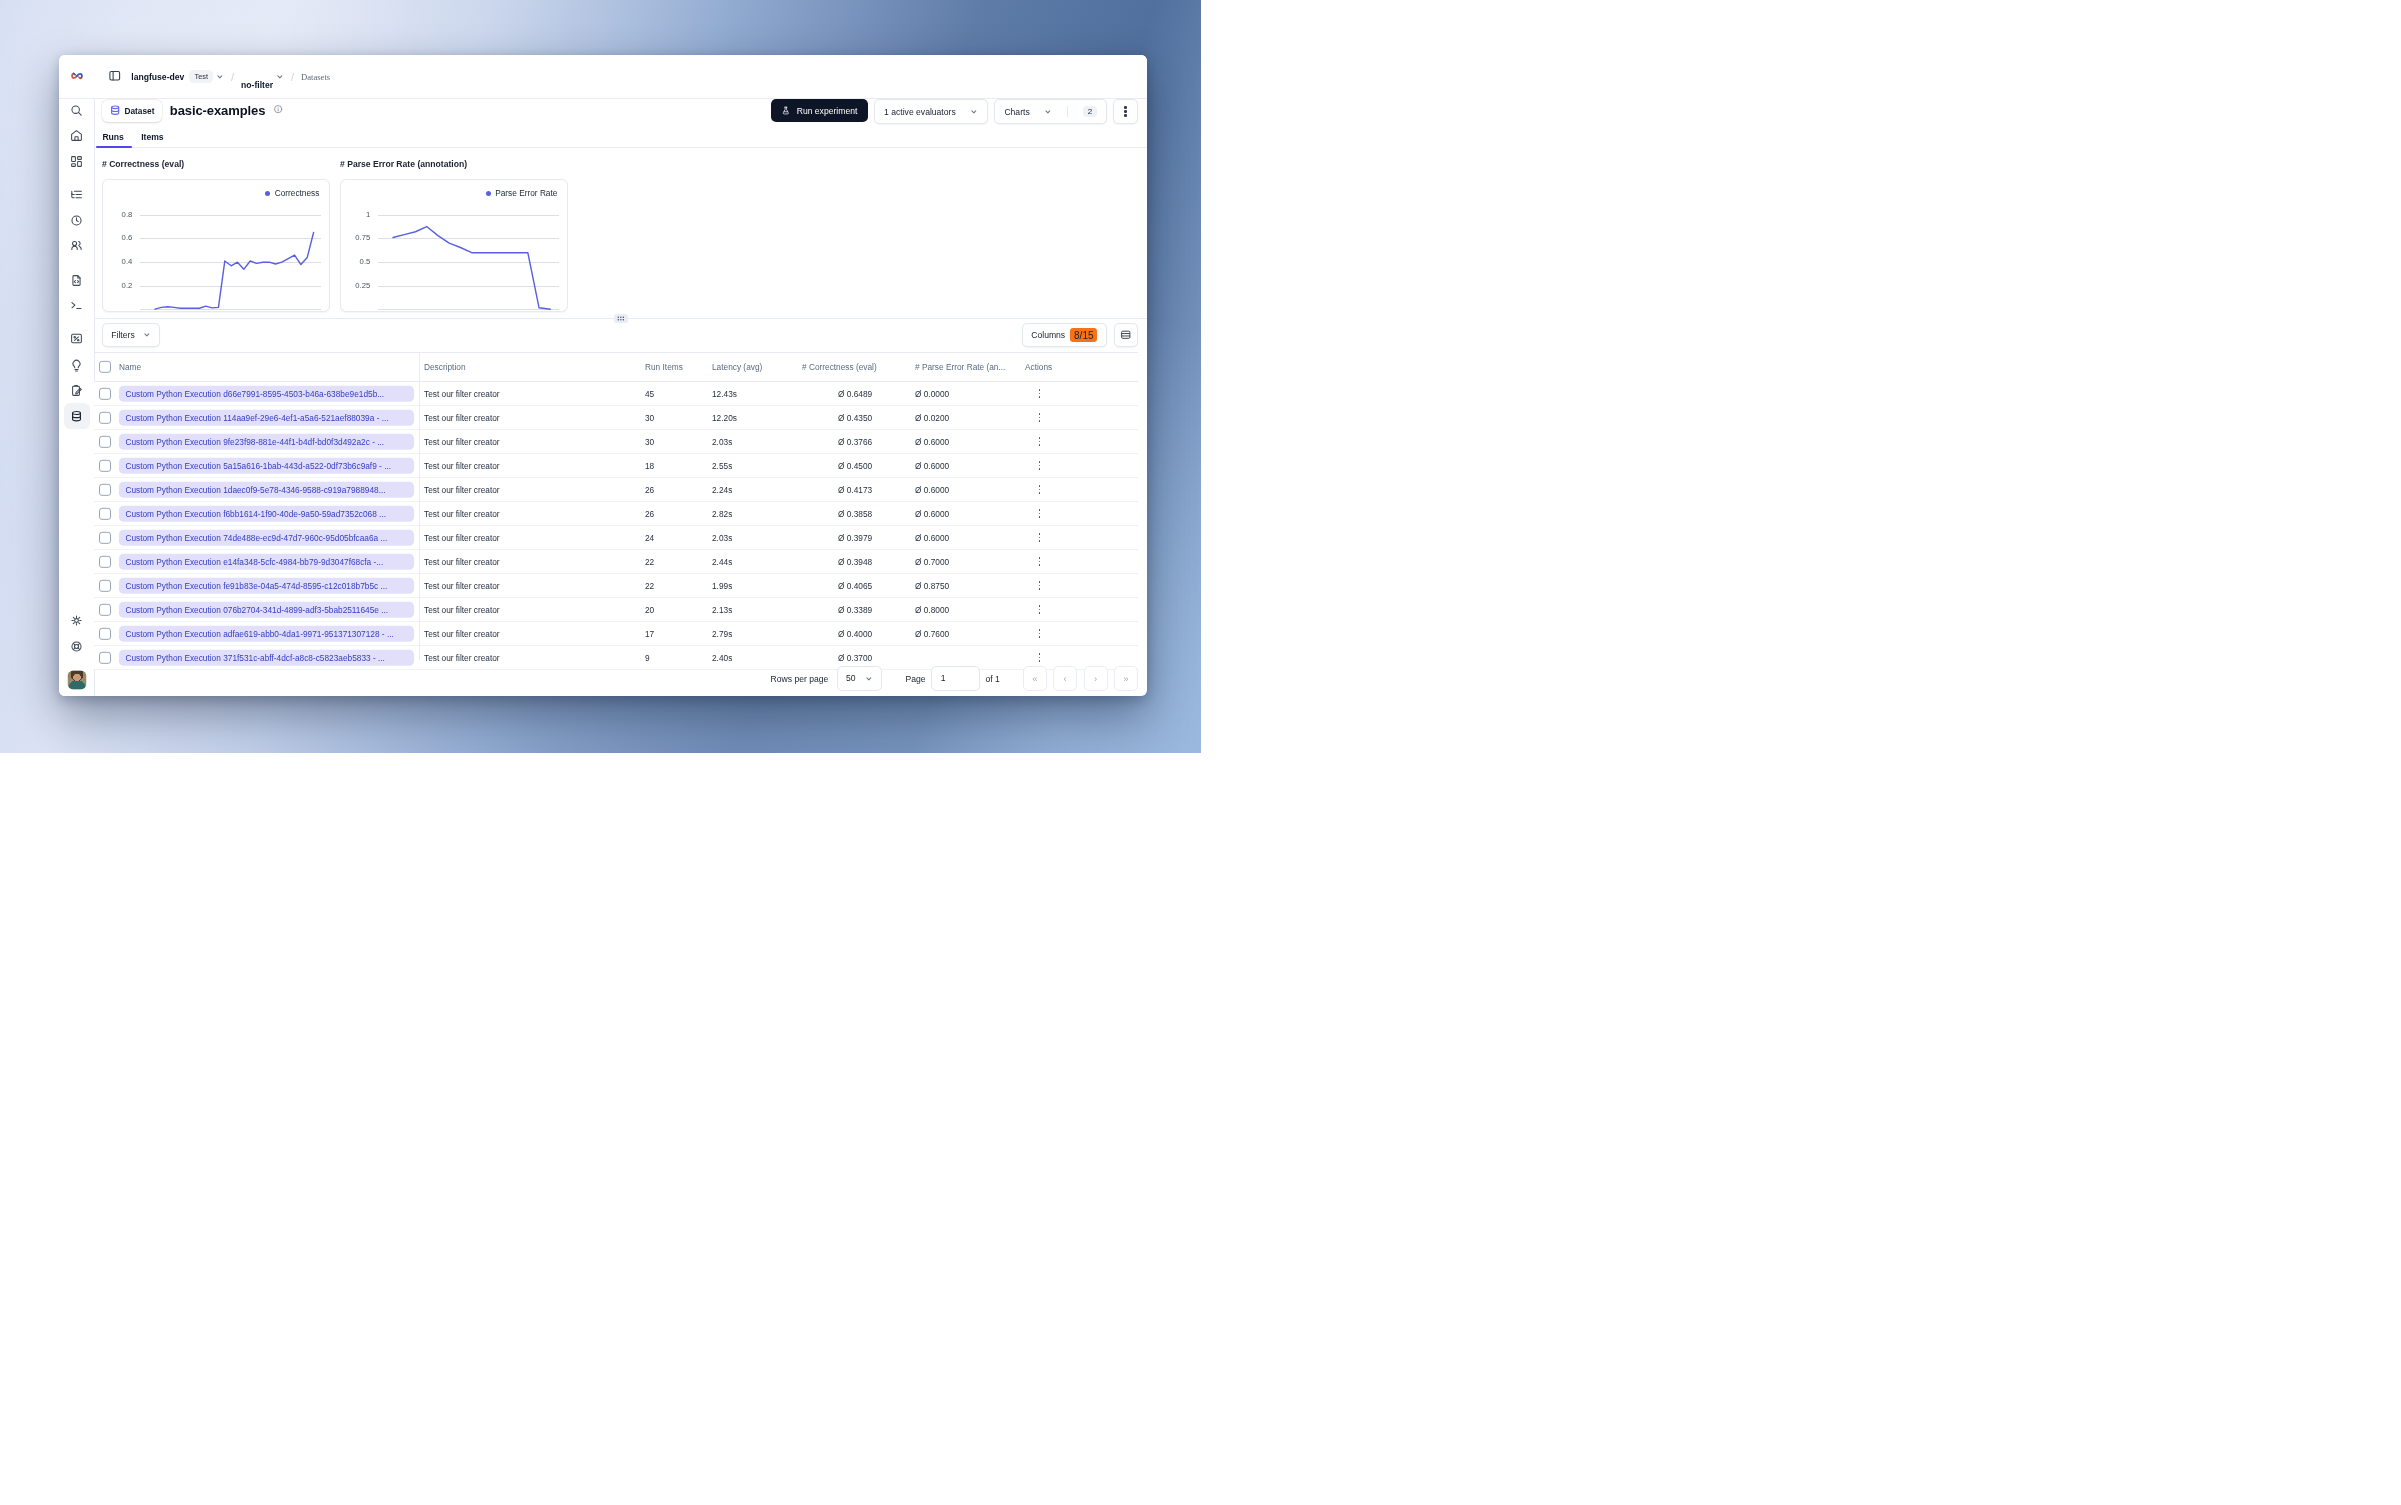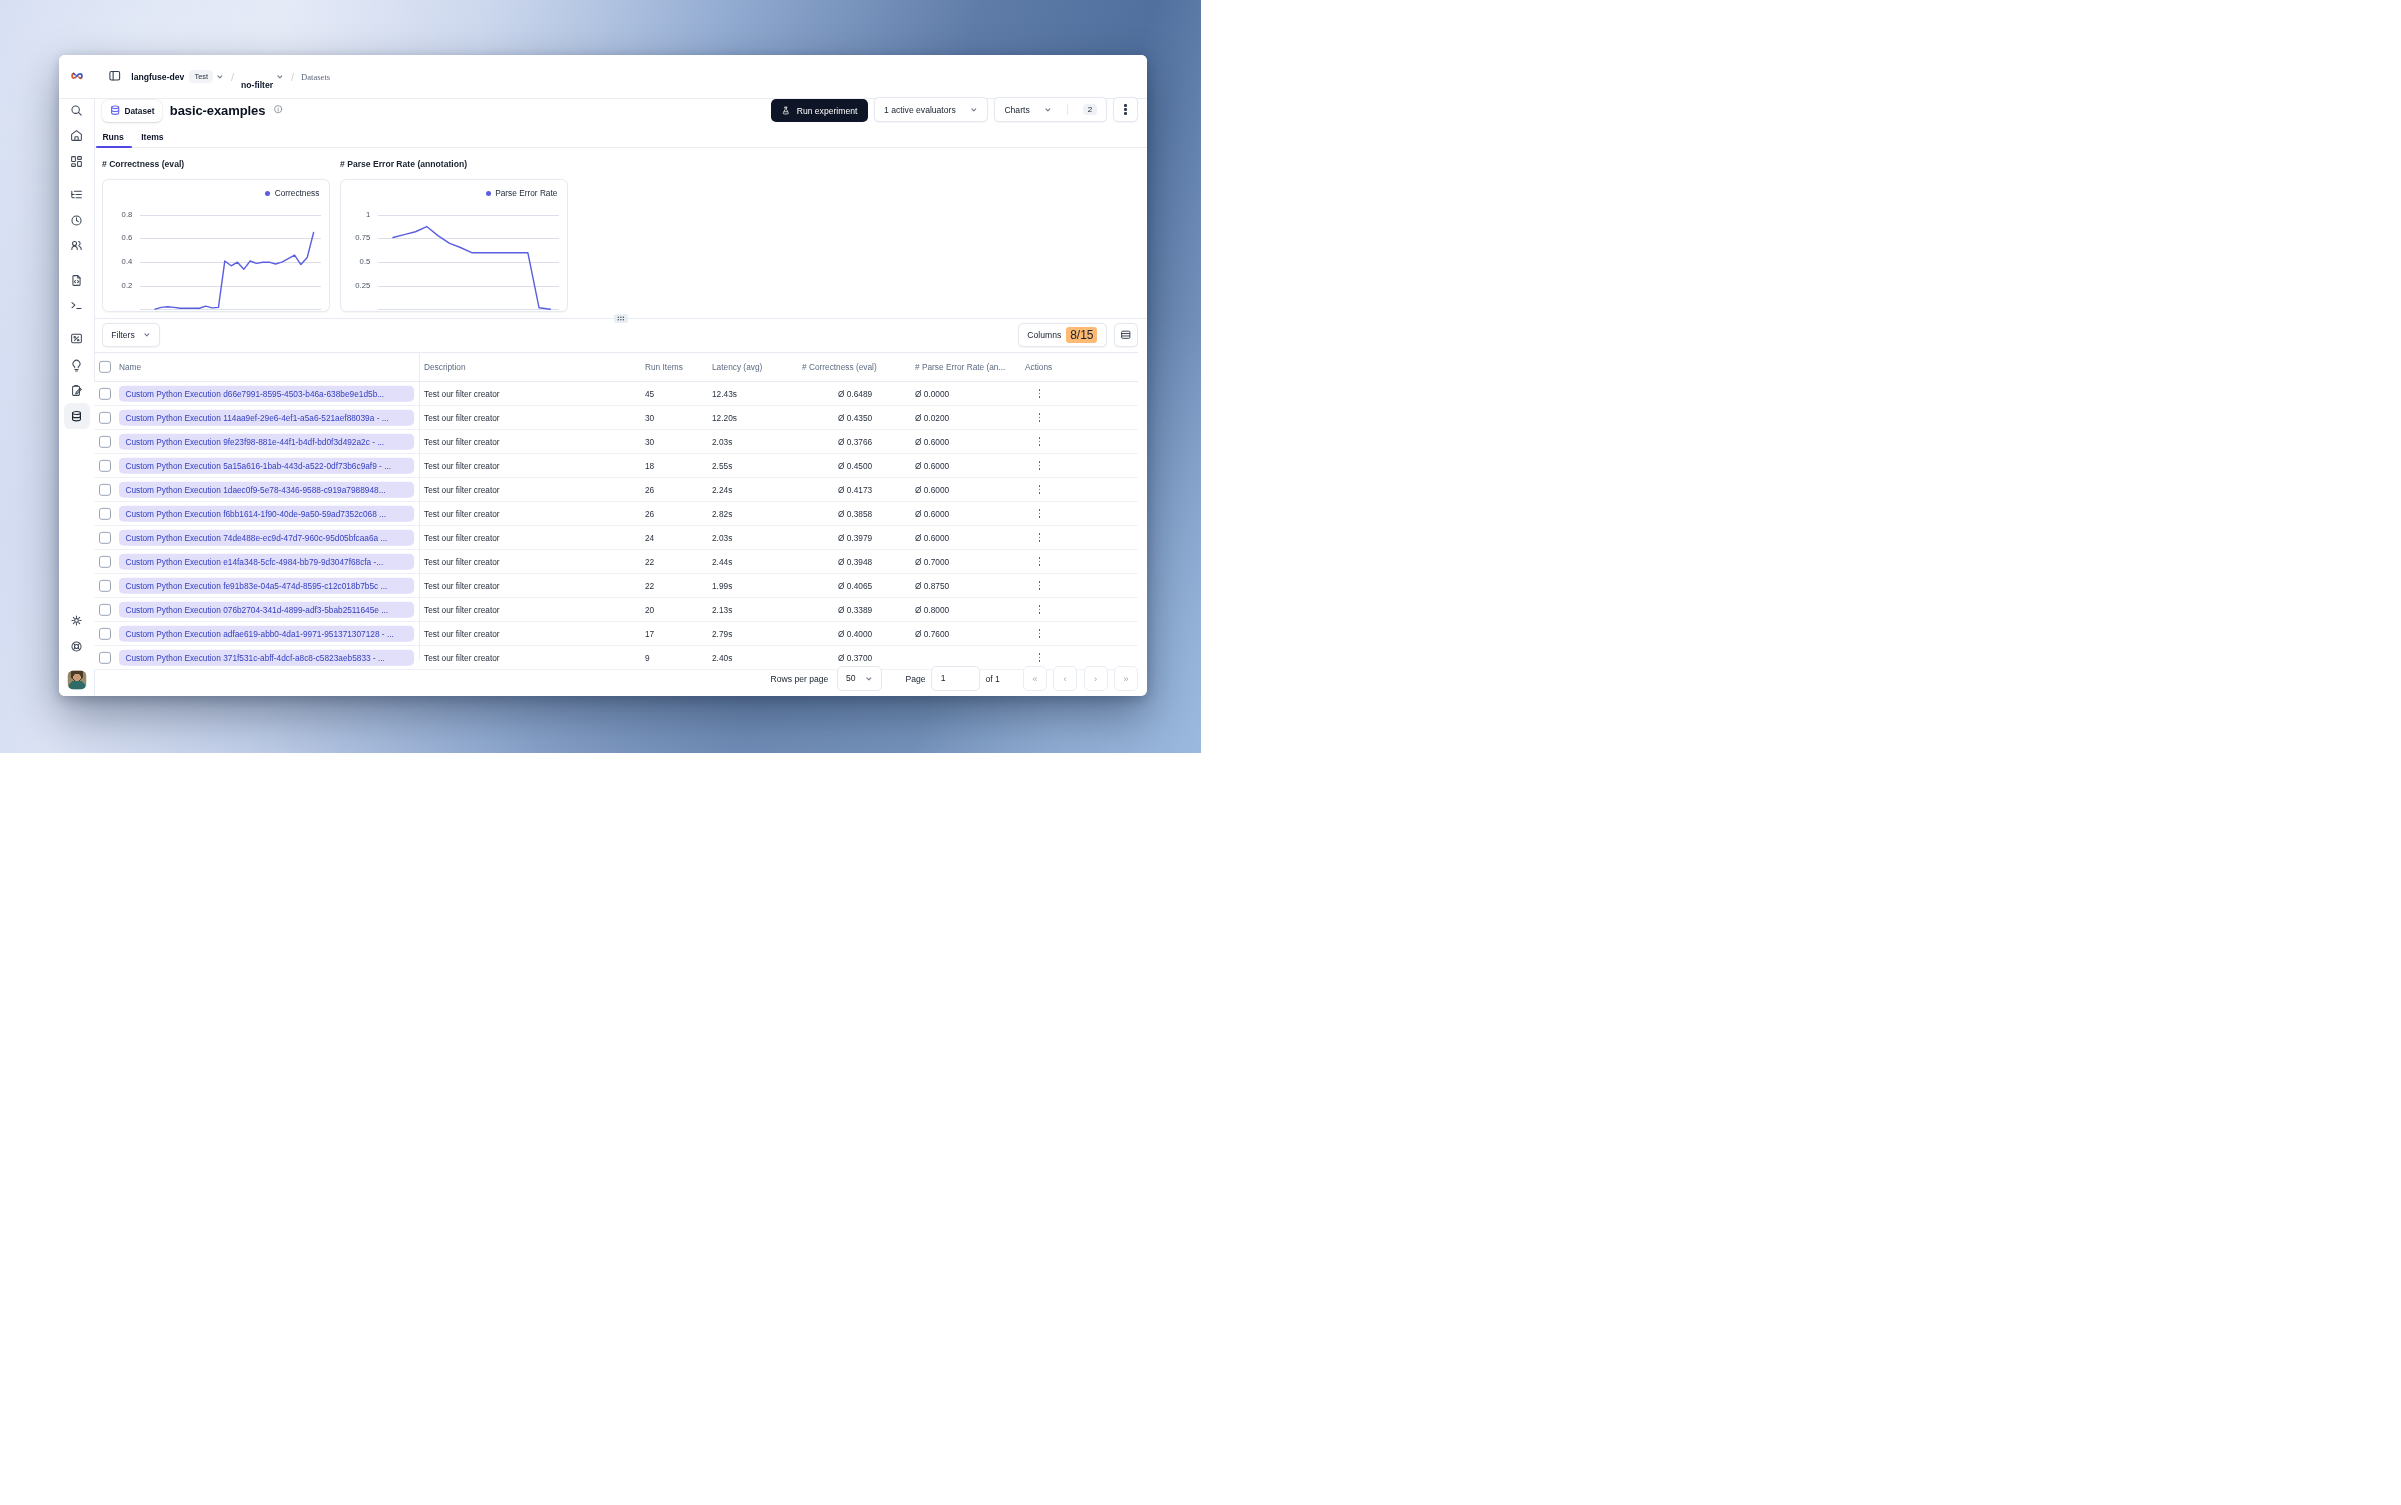--- a/index.html
+++ b/index.html
@@ -37,21 +37,21 @@
   .crumb-proj{font-size:8.6px;font-weight:600;color:#0c1627;margin-top:17px;}
   .crumb-sec{font-size:8.6px;color:#5e6a7a;font-family:Liberation Serif, serif;}
   
   .page-head-left{position:absolute;left:43px;top:44px;height:23px;display:flex;align-items:center;gap:7.7px;}
   .ds-badge{display:flex;align-items:center;gap:4.5px;height:22px;padding:0 7.7px;background:#fff;border-radius:5.8px;
     box-shadow:0 0.6px 1.9px rgba(16,24,40,.14),0 0 0 0.6px rgba(16,24,40,.04);}
   .ds-badge svg{width:10.3px;height:10.3px;stroke:#6366f1;stroke-width:1.7;fill:none;stroke-linecap:round;}
   .ds-badge span{font-size:8.3px;font-weight:700;color:#101828;}
   .page-title{font-size:13px;font-weight:700;color:#0b1220;letter-spacing:-0.1px;}
   .info-ic svg{width:10.3px;height:10.3px;stroke:#78828f;stroke-width:1.5;fill:none;stroke-linecap:round;}
-  .page-head-right{position:absolute;right:9px;top:44px;height:23px;display:flex;align-items:flex-end;gap:6.4px;}
+  .page-head-right{position:absolute;right:9px;top:44px;height:23px;display:flex;align-items:flex-start;gap:6.4px;}
   .btn-dark{display:flex;align-items:center;gap:5.8px;height:23px;padding:0 10.3px;border-radius:5.1px;background:#0d1526;color:#fff;font-size:8.6px;font-weight:500;cursor:pointer;}
   .btn-dark svg{width:9.6px;height:9.6px;stroke:#fff;stroke-width:1.5;fill:none;stroke-linecap:round;stroke-linejoin:round;}
   .btn{display:flex;align-items:center;gap:14px;height:23px;padding:0 9px;border-radius:5.1px;background:#fff;border:0.6px solid #e3e8ef;
     font-size:8.6px;font-weight:500;color:#17202e;box-shadow:0 0.6px 1.3px rgba(16,24,40,.05);cursor:pointer;}
   .btn .chev{margin-left:0.6px;}
   .btn-divider{width:0.6px;height:11px;background:#e6eaf0;margin:0 1.3px;}
   .count-badge{background:#eef1f6;border-radius:3.8px;padding:1.3px 4.5px;font-size:8px;color:#18212e;}
   .btn-kebab{width:23px;height:23px;border-radius:5.1px;background:#fff;border:0.6px solid #e3e8ef;display:flex;align-items:center;justify-content:center;box-shadow:0 0.6px 1.3px rgba(16,24,40,.05);cursor:pointer;}
   .kebab-dots{display:flex;flex-direction:column;gap:1.9px;}
   .kebab-dots i{width:2.2px;height:2.2px;border-radius:50%;background:#323c4b;}
@@ -71,21 +71,21 @@
   .card svg.plot{position:absolute;left:0;top:0;width:226px;height:131px;overflow:visible;}
   
   .split{position:absolute;left:35px;right:0;top:263px;height:0.6px;background:#e7ebf2;}
   .split-handle{position:absolute;left:calc(50% - 7px);top:-4.2px;width:14px;height:9px;border-radius:2.6px;background:#e9eef5;display:flex;align-items:center;justify-content:center;cursor:row-resize;}
   
   .filters-row{position:absolute;left:43px;right:9px;top:269px;height:22.4px;display:flex;align-items:center;}
   .btn-sm{display:flex;align-items:center;gap:5.1px;height:22.4px;padding:0 8.3px;border-radius:5.1px;background:#fff;border:0.6px solid #e3e8ef;font-size:8.6px;font-weight:500;color:#17202e;box-shadow:0 0.6px 1.3px rgba(16,24,40,.05);cursor:pointer;}
   .filters-right{margin-left:auto;display:flex;align-items:center;gap:7px;}
   .btn-icon{width:22.4px;height:22.4px;border-radius:5.1px;background:#fff;border:0.6px solid #e3e8ef;display:flex;align-items:center;justify-content:center;box-shadow:0 0.6px 1.3px rgba(16,24,40,.05);cursor:pointer;}
   .btn-icon svg{width:11.5px;height:11.5px;stroke:#2c3644;stroke-width:1.6;fill:none;stroke-linejoin:round;}
-  .cnt2{background:#fdba74;border-radius:3.2px;padding:1.3px 3.8px;font-size:12px;color:#18212e;}
+  .cnt2{background:#f97316;border-radius:3.2px;padding:1.3px 3.8px;font-size:10px;color:#18212e;}
   
   .table{position:absolute;left:35px;right:9px;top:297px;height:308px;}
   .thead{position:relative;height:28px;border-top:0.6px solid #e7ebf1;border-bottom:0.6px solid #e7ebf1;}
   .th{position:absolute;top:50%;transform:translateY(-50%);font-size:8.3px;font-weight:500;color:#5c6b80;white-space:nowrap;}
   .vline{position:absolute;left:325px;top:0;bottom:0;width:0.6px;background:#e9edf2;}
   .trow{position:relative;height:23px;border-bottom:0.6px solid #eef1f6;background:#fff;}
   .cbx{position:absolute;left:5.1px;top:50%;transform:translateY(-50%);width:10.3px;height:10.3px;border:1px solid #9aa5b5;border-radius:2.9px;background:#fff;cursor:pointer;}
   .thead .cbx{left:5.1px;}
   .pill{position:absolute;left:25px;top:50%;transform:translateY(-50%);width:282px;height:16.7px;line-height:16.7px;padding:0 6.4px;border-radius:4.5px;
     background:#e2dffb;color:#3540bf;font-size:8.3px;font-weight:500;white-space:nowrap;overflow:hidden;text-overflow:ellipsis;cursor:pointer;}

